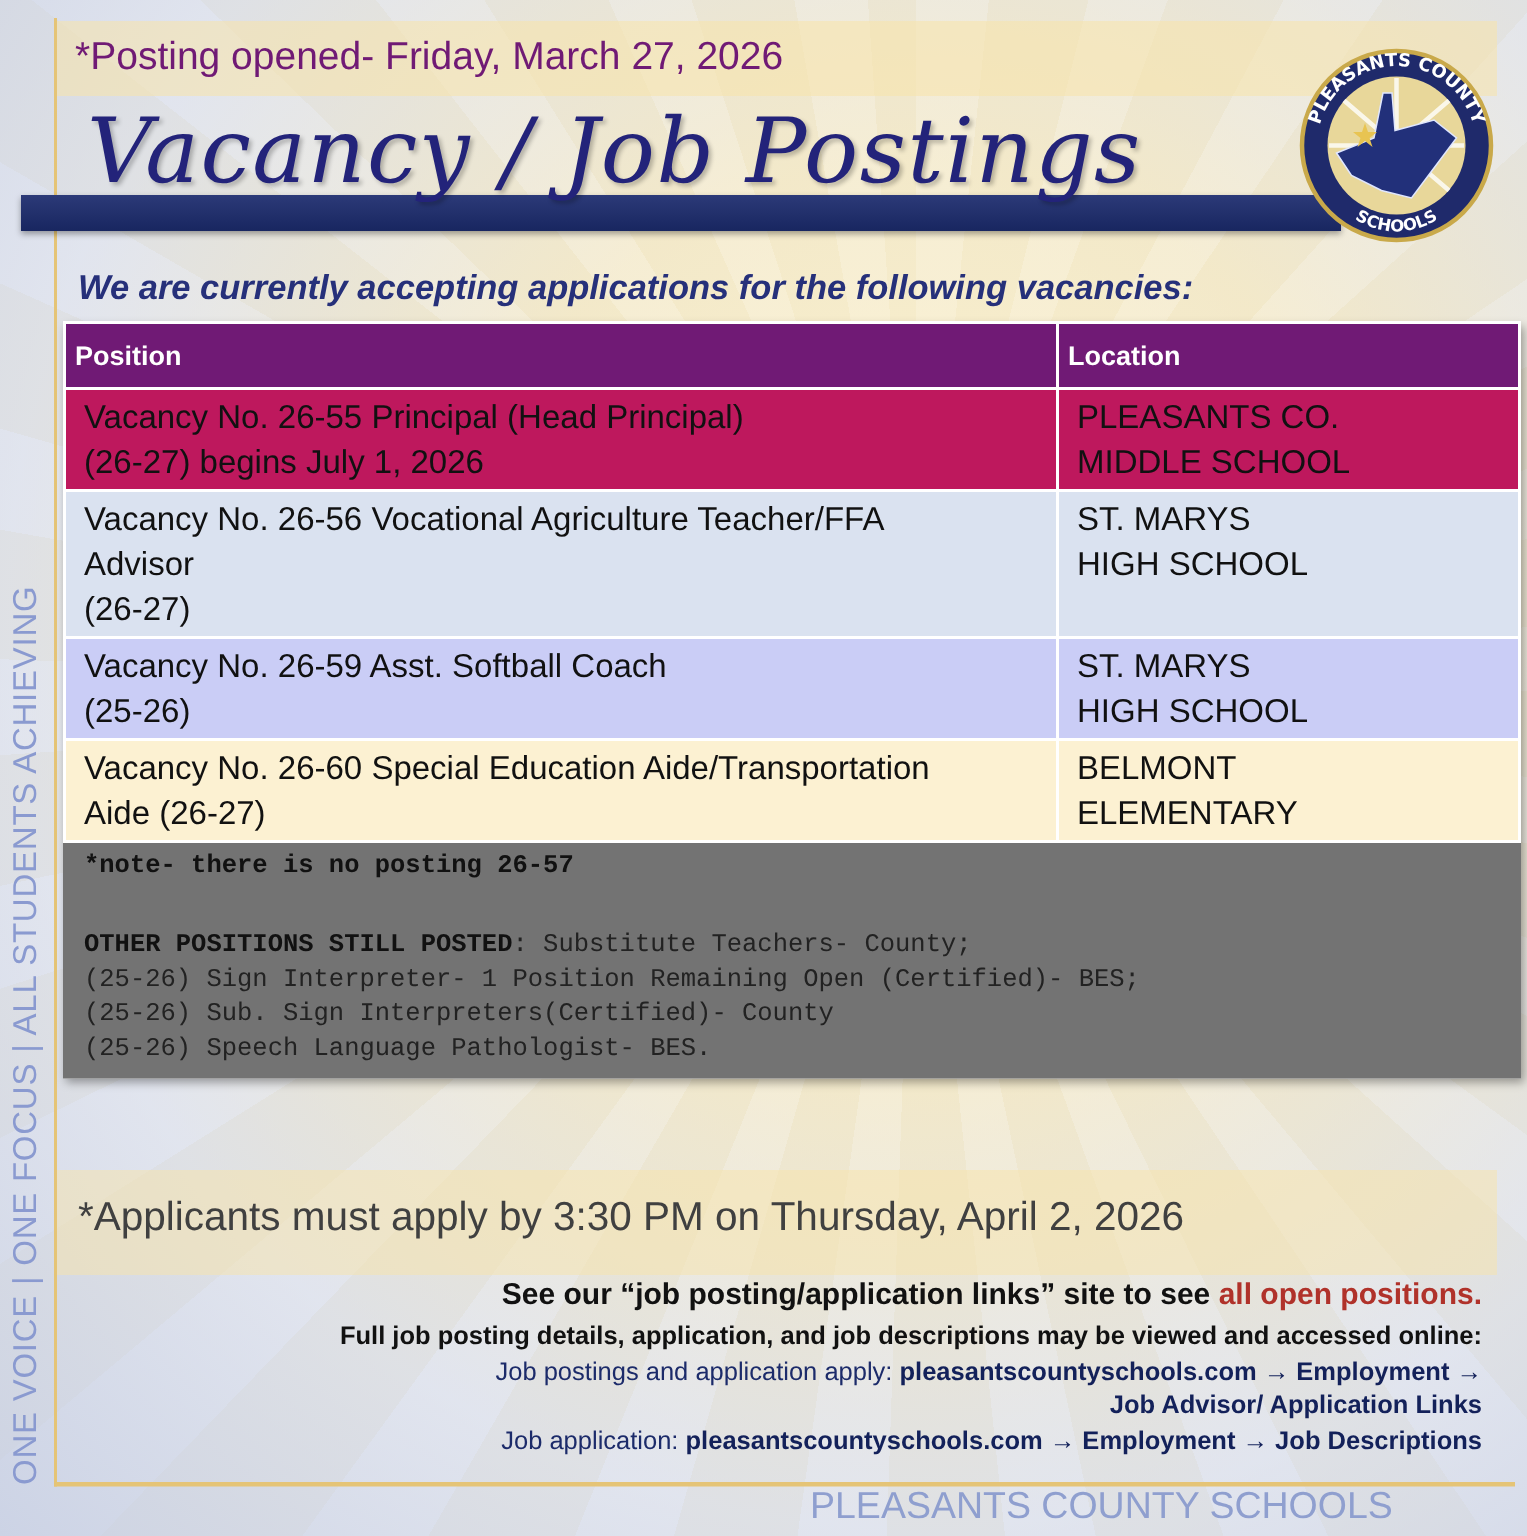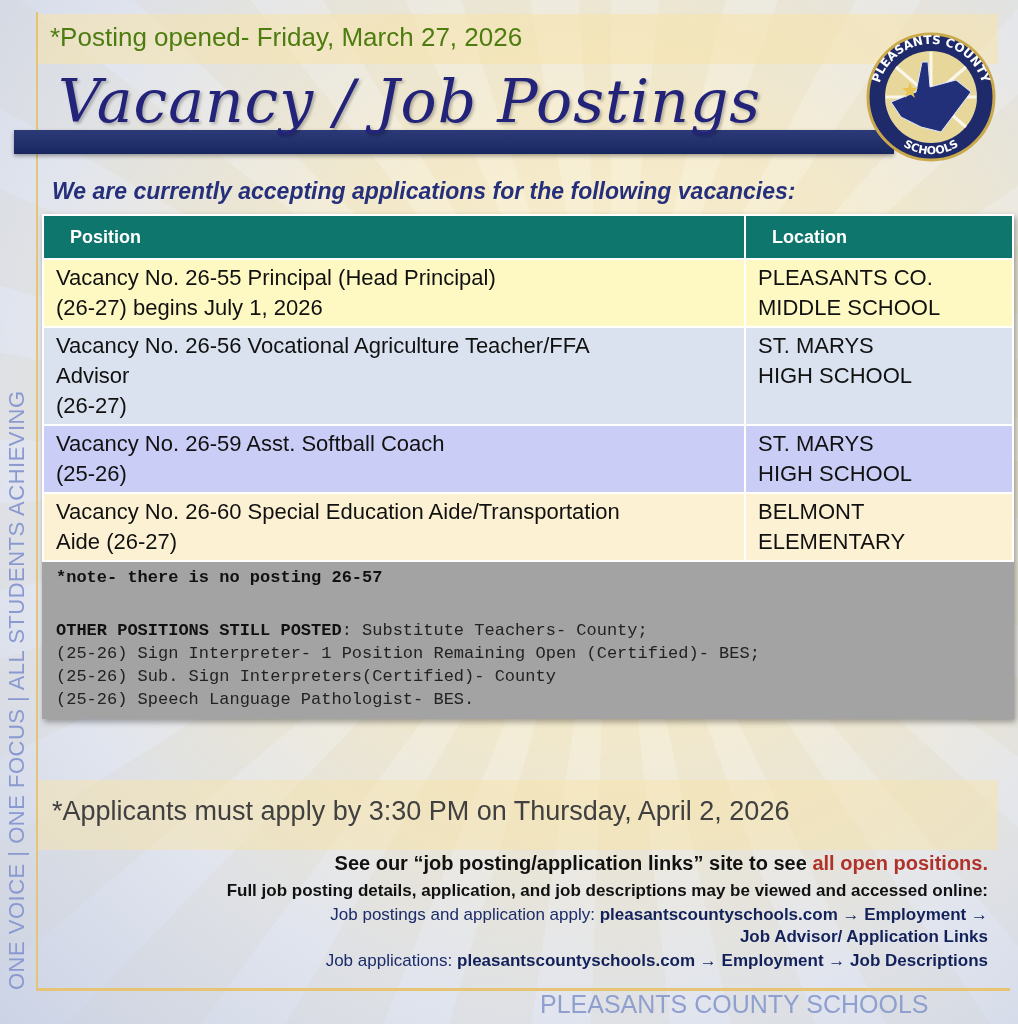--- a/index.html
+++ b/index.html
@@ -13,21 +13,21 @@
   }
   .frame {
     position: absolute; left: 36px; top: 12px; width: 972px; height: 976px;
     border-left: 2px solid #e5c476; border-bottom: 3px solid #e5c476;
   }
   .top-band {
     position: absolute; left: 38px; top: 14px; width: 960px; height: 50px;
     background: rgba(248,228,170,0.55);
   }
   .posting-opened {
-    position: absolute; left: 50px; top: 22px; font-size: 26px; color: #4d7c0f; text-align: center;
+    position: absolute; left: 50px; top: 22px; font-size: 26px; color: #701a75; text-align: center;
   }
   .title {
     position: absolute; left: 58px; top: 66px; font-family: "DejaVu Serif", serif;
     font-style: italic; font-size: 60px; color: #23237a; letter-spacing: 1px;
     text-shadow: 2px 2px 3px rgba(0,0,0,0.25); z-index: 3;
   }
   .title-bar {
     position: absolute; left: 14px; top: 130px; width: 880px; height: 24px;
     background: linear-gradient(#2c3a78, #182660); box-shadow: 0 2px 4px rgba(0,0,0,0.35); z-index: 2;
   }
@@ -37,33 +37,33 @@
   .subtitle {
     position: absolute; left: 52px; top: 178px; font-size: 23px; font-style: italic; font-weight: bold;
     color: #26307a;
   }
   .table-wrap {
     position: absolute; left: 42px; top: 214px; width: 972px;
     box-shadow: 2px 3px 6px rgba(0,0,0,0.35); background: #fff;
   }
   table { border-collapse: collapse; width: 100%; }
   th {
-    background: #0f766e; color: #fff; text-align: left; font-size: 18px; font-weight: bold;
-    padding: 10px 26px; border: 2px solid #fff; height: 22px;
+    background: #701a75; color: #fff; text-align: left; font-size: 18px; font-weight: bold;
+    padding: 10px 6px; border: 2px solid #fff; height: 22px;
   }
   td {
     font-size: 22px; color: #111; padding: 3px 12px; border: 2px solid #fff; vertical-align: top;
     line-height: 30px;
   }
-  .r0 td { background: #fef9c3; }
+  .r0 td { background: #be185d; }
   .r1 td, .r2 td { background: #dae2f0; }
   .r3 td { background: #cacdf6; }
   .r4 td { background: #fcf1d2; }
   .notes {
-    background: #a3a3a3; padding: 4px 14px 8px 14px; font-family: "Liberation Mono", monospace;
+    background: #737373; padding: 4px 14px 8px 14px; font-family: "Liberation Mono", monospace;
     font-size: 17px; color: #222; line-height: 23px;
   }
   .notes .b { font-weight: bold; color: #111; }
   .notes .gap { height: 30px; }
   .deadline {
     position: absolute; left: 52px; top: 796px; font-size: 27px; color: #404040;
   }
   .bottom-band {
     position: absolute; left: 38px; top: 780px; width: 960px; height: 70px;
     background: rgba(248,228,170,0.5);
@@ -186,21 +186,21 @@
   <div class="l1"><span>See our “job posting/application links” site to see </span><span class="red">all open positions.</span></div>
   <div class="l2">Full job posting details, application, and job descriptions may be viewed and accessed online:</div>
   <div class="l3">
     <span>Job postings and application apply: </span><b>pleasantscountyschools.com</b>
     <b>→</b>
     <b>Employment</b>
     <b>→</b>
   </div>
   <div class="indent">Job Advisor/ Application Links</div>
   <div class="l3">
-    <span>Job applications: </span><b>pleasantscountyschools.com</b>
+    <span>Job application: </span><b>pleasantscountyschools.com</b>
     <b>→</b>
     <b>Employment</b>
     <b>→</b>
     <b>Job Descriptions</b>
   </div>
 </div>
 
 <div class="vertical">ONE VOICE | ONE FOCUS | ALL STUDENTS ACHIEVING</div>
 <div class="footer-brand">PLEASANTS COUNTY SCHOOLS</div>
 

